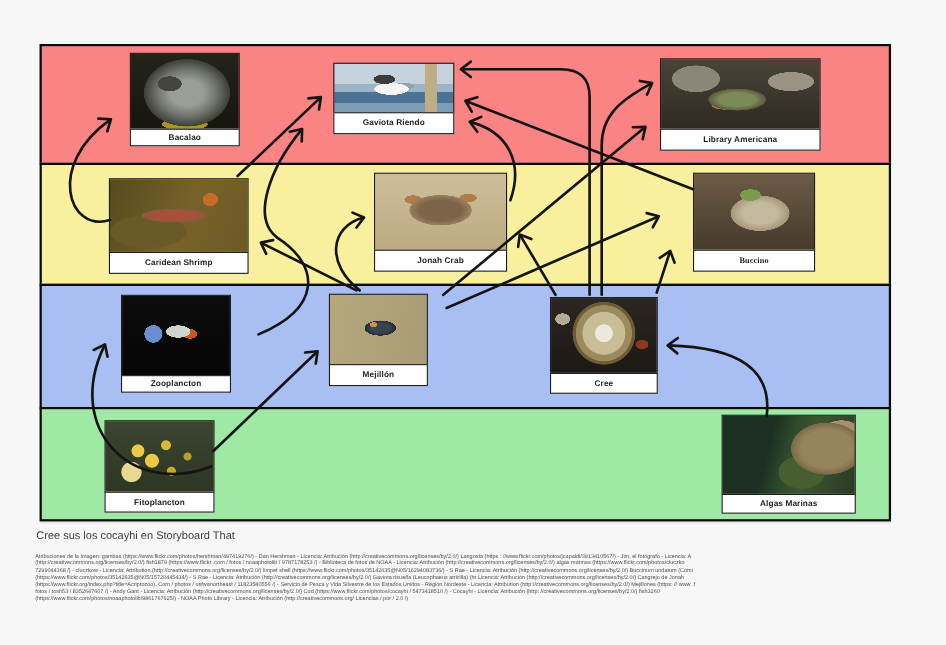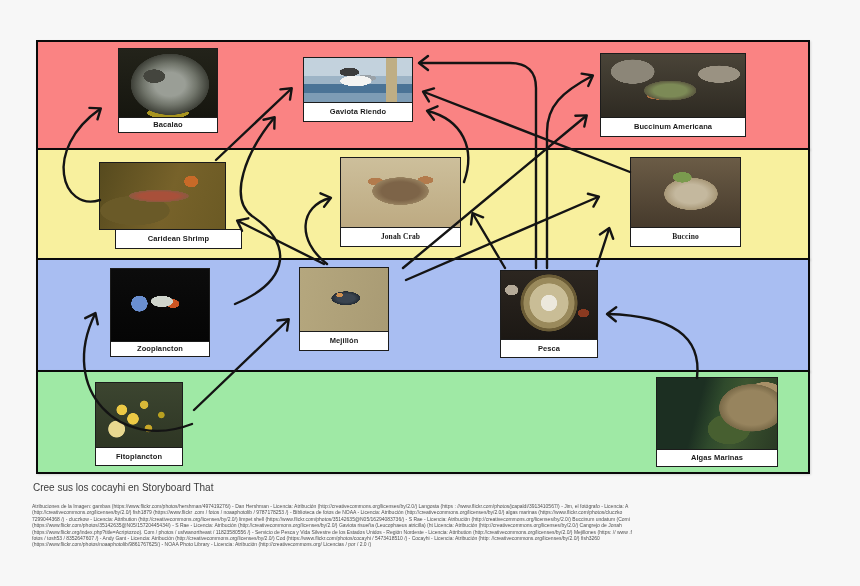--- a/index.html
+++ b/index.html
@@ -19,27 +19,27 @@
   .node{position:absolute;}
   .photo{width:100%;border:1.5px solid #1c1c1c;}
   .nlabel{width:100%;border:1.5px solid #1c1c1c;margin-top:-1.5px;background:#fff;
           display:flex;align-items:center;justify-content:center;
           font-size:7.5px;font-weight:700;color:#1b1b1b;letter-spacing:.1px;
           font-family:"Liberation Sans",sans-serif;}
 
   .pos-bacalao{left:118px;top:48px;width:100px;}  .pos-bacalao .photo{height:70px;} .pos-bacalao .nlabel{height:16px;}
   .pos-gaviota{left:303px;top:57px;width:110px;}  .pos-gaviota .photo{height:46px;} .pos-gaviota .nlabel{height:20px;}
   .pos-langosta{left:600px;top:53px;width:146px;} .pos-langosta .photo{height:65px;} .pos-langosta .nlabel{height:20px;}
-  .pos-caridean{left:99px;top:162px;width:127px;} .pos-caridean .photo{height:68px;} .pos-caridean .nlabel{height:20px;margin-left:16px;}
-  .pos-jonah{left:340px;top:157px;width:121px;}   .pos-jonah .photo{height:71px;}   .pos-jonah .nlabel{height:20px;font-family:Liberation Serif, serif;}
+  .pos-caridean{left:99px;top:162px;width:127px;} .pos-caridean .photo{height:68px;} .pos-caridean .nlabel{height:20px;}
+  .pos-jonah{left:340px;top:157px;width:121px;}   .pos-jonah .photo{height:71px;}   .pos-jonah .nlabel{height:20px;}
   .pos-buccino{left:630px;top:157px;width:111px;} .pos-buccino .photo{height:71px;} .pos-buccino .nlabel{height:20px;font-family:Liberation Serif, serif;}
   .pos-zooplancton{left:110px;top:268px;width:100px;} .pos-zooplancton .photo{height:74px;} .pos-zooplancton .nlabel{height:16px;}
   .pos-mejillon{left:299px;top:267px;width:90px;}    .pos-mejillon .photo{height:65px;}    .pos-mejillon .nlabel{height:20px;}
   .pos-lapa{left:500px;top:270px;width:98px;}         .pos-lapa .photo{height:70px;}        .pos-lapa .nlabel{height:19px;}
-  .pos-fitoplancton{left:95px;top:382px;width:88px;text-align:right;}  .pos-fitoplancton .photo{height:66px;}.pos-fitoplancton .nlabel{height:19px;}
+  .pos-fitoplancton{left:95px;top:382px;width:100px;text-align:right;}  .pos-fitoplancton .photo{height:66px;}.pos-fitoplancton .nlabel{height:19px;}
   .pos-algas{left:656px;top:377px;width:122px;}       .pos-algas .photo{height:73px;}       .pos-algas .nlabel{height:18px;}
 
   
   .p-bacalao{background:
     radial-gradient(ellipse 20% 18% at 36% 40%,#44453e 0 55%,transparent 56%),
     radial-gradient(ellipse 55% 62% at 52% 52%,#9a9e96 0 28%,#70746a 50%,#3e4038 72%,transparent 73%),
     radial-gradient(ellipse 42% 16% at 50% 94%,#a8941f 0 50%,transparent 51%),
     linear-gradient(#23231a,#16160f);}
   .p-gaviota{background:
     radial-gradient(ellipse 15% 16% at 42% 32%,#3c3c3c 0 60%,transparent 61%),
@@ -118,21 +118,21 @@
   <div class="node pos-gaviota">
     <div class="photo p-gaviota"></div>
     <div class="nlabel">Gaviota Riendo</div>
   </div>
   <div class="node pos-bacalao">
     <div class="photo p-bacalao"></div>
     <div class="nlabel">Bacalao</div>
   </div>
   <div class="node pos-langosta">
     <div class="photo p-langosta"></div>
-    <div class="nlabel">Buccinum Americana</div>
+    <div class="nlabel">Library Americana</div>
   </div>
   <div class="node pos-caridean">
     <div class="photo p-caridean"></div>
     <div class="nlabel">Caridean Shrimp</div>
   </div>
   <div class="node pos-jonah">
     <div class="photo p-jonah"></div>
     <div class="nlabel">Jonah Crab</div>
   </div>
   <div class="node pos-buccino">
@@ -142,21 +142,21 @@
   <div class="node pos-zooplancton">
     <div class="photo p-zooplancton"></div>
     <div class="nlabel">Zooplancton</div>
   </div>
   <div class="node pos-mejillon">
     <div class="photo p-mejillon"></div>
     <div class="nlabel">Mejillón</div>
   </div>
   <div class="node pos-lapa">
     <div class="photo p-lapa"></div>
-    <div class="nlabel">Pesca</div>
+    <div class="nlabel">Cree</div>
   </div>
   <div class="node pos-fitoplancton">
     <div class="photo p-fitoplancton"></div>
     <div class="nlabel">Fitoplancton</div>
   </div>
   <div class="node pos-algas">
     <div class="photo p-algas"></div>
     <div class="nlabel">Algas Marinas</div>
   </div>
 

